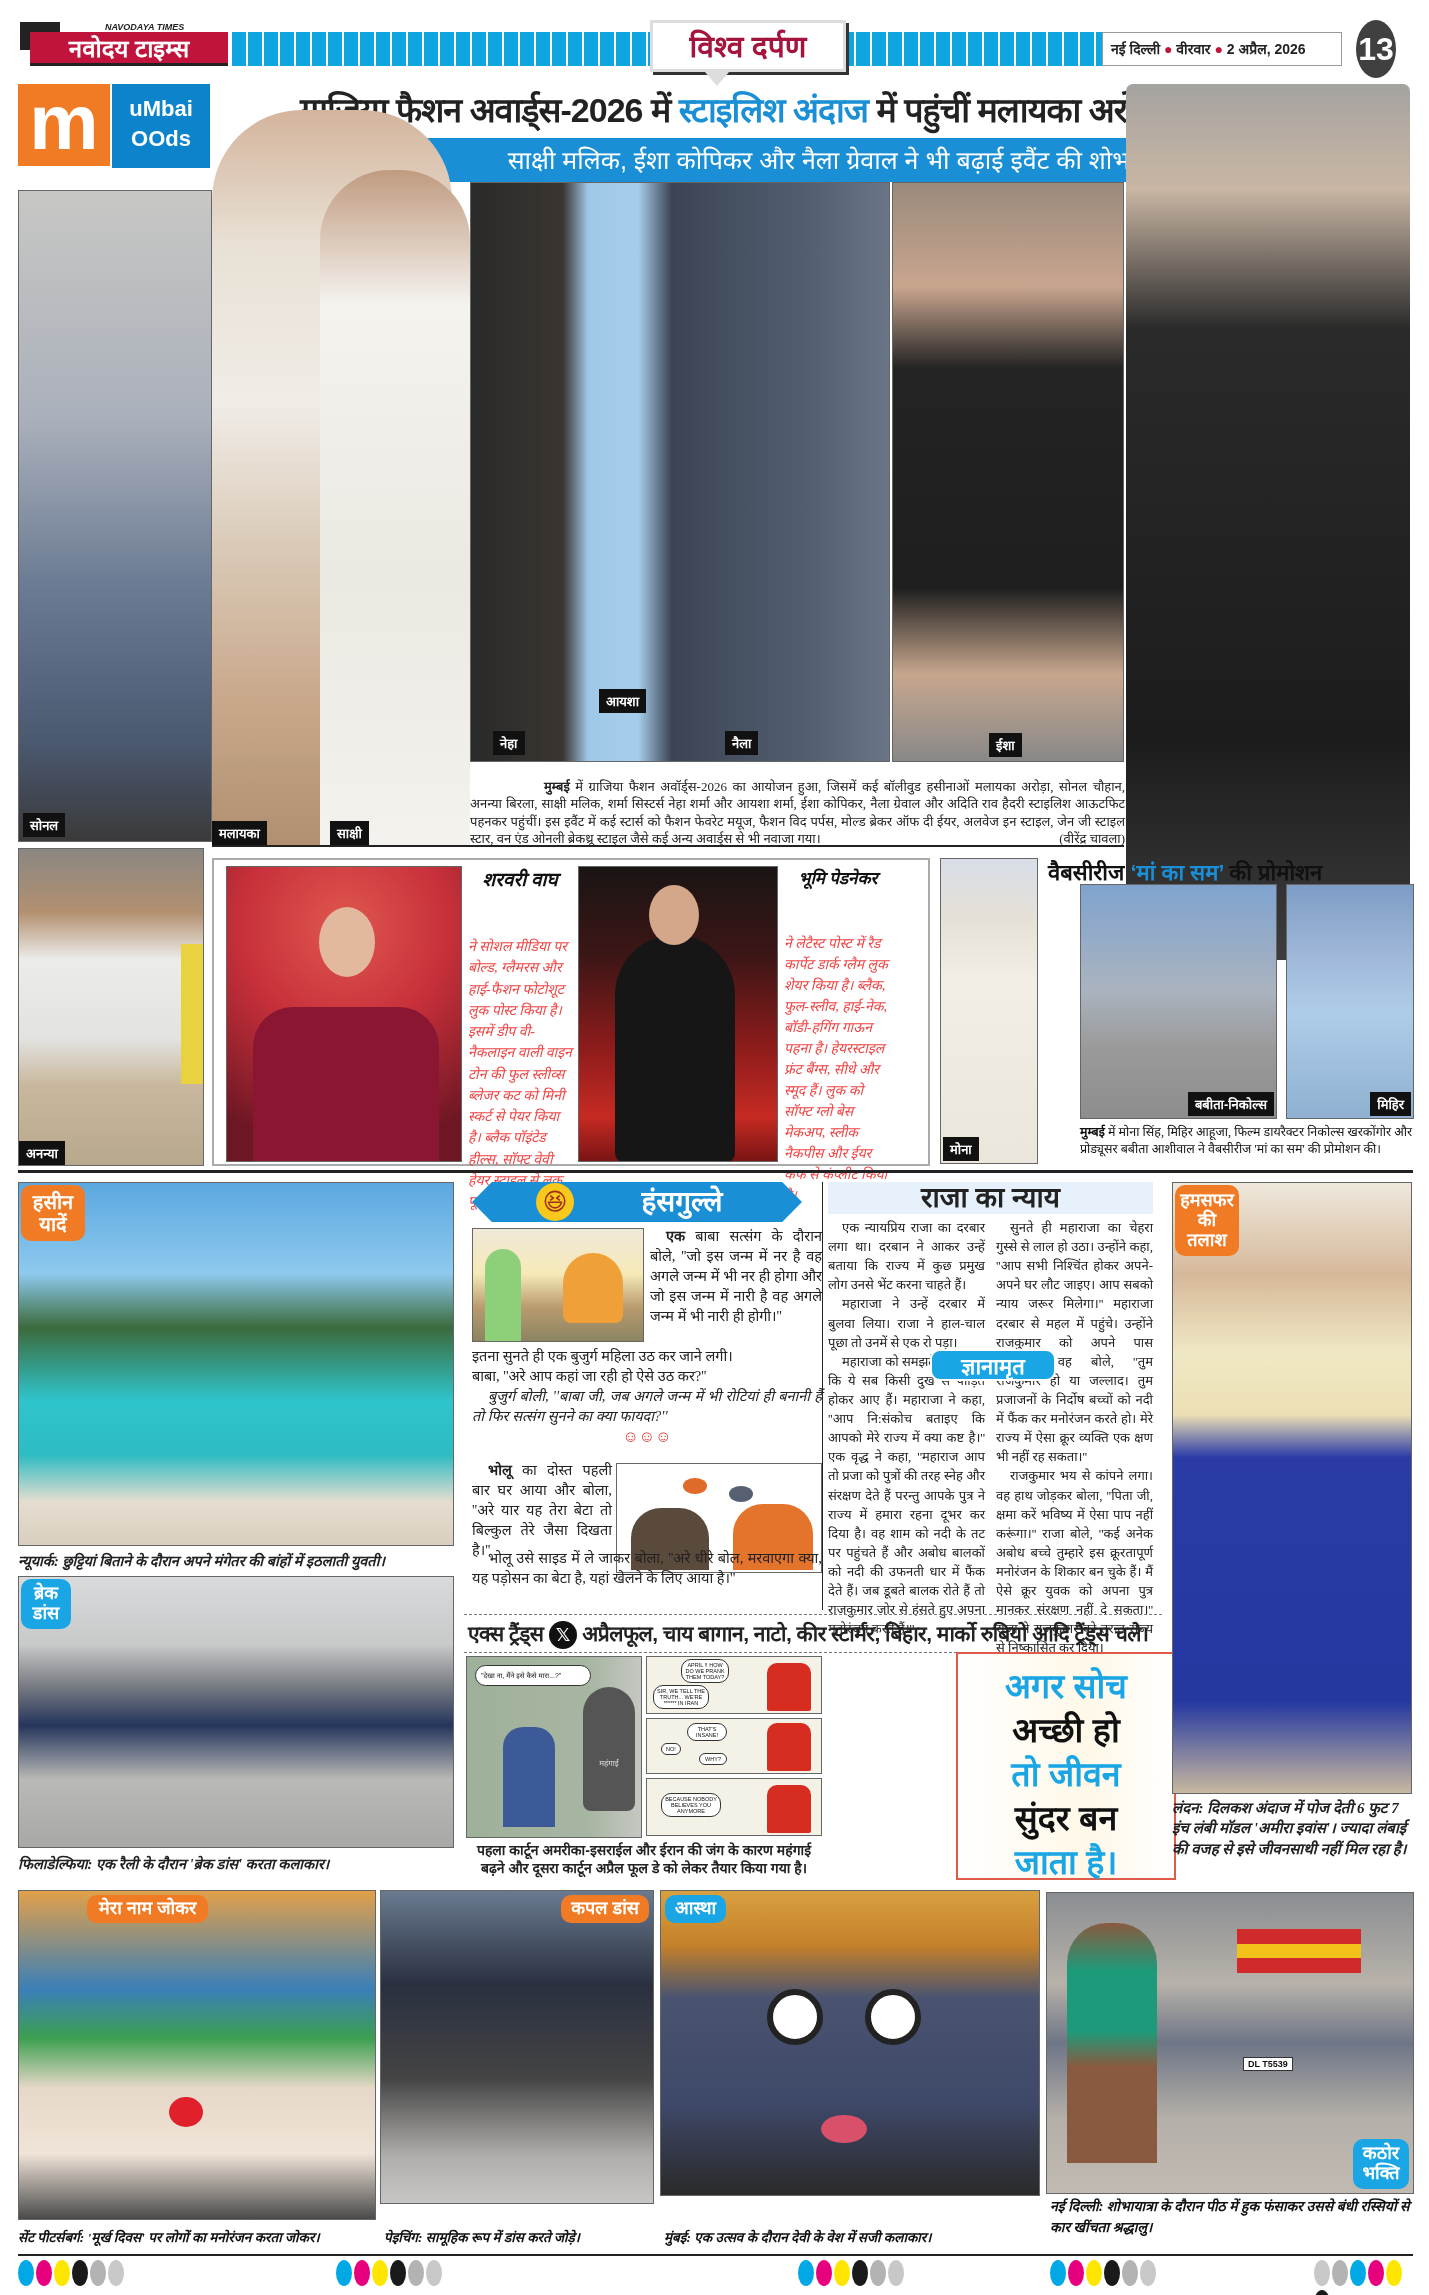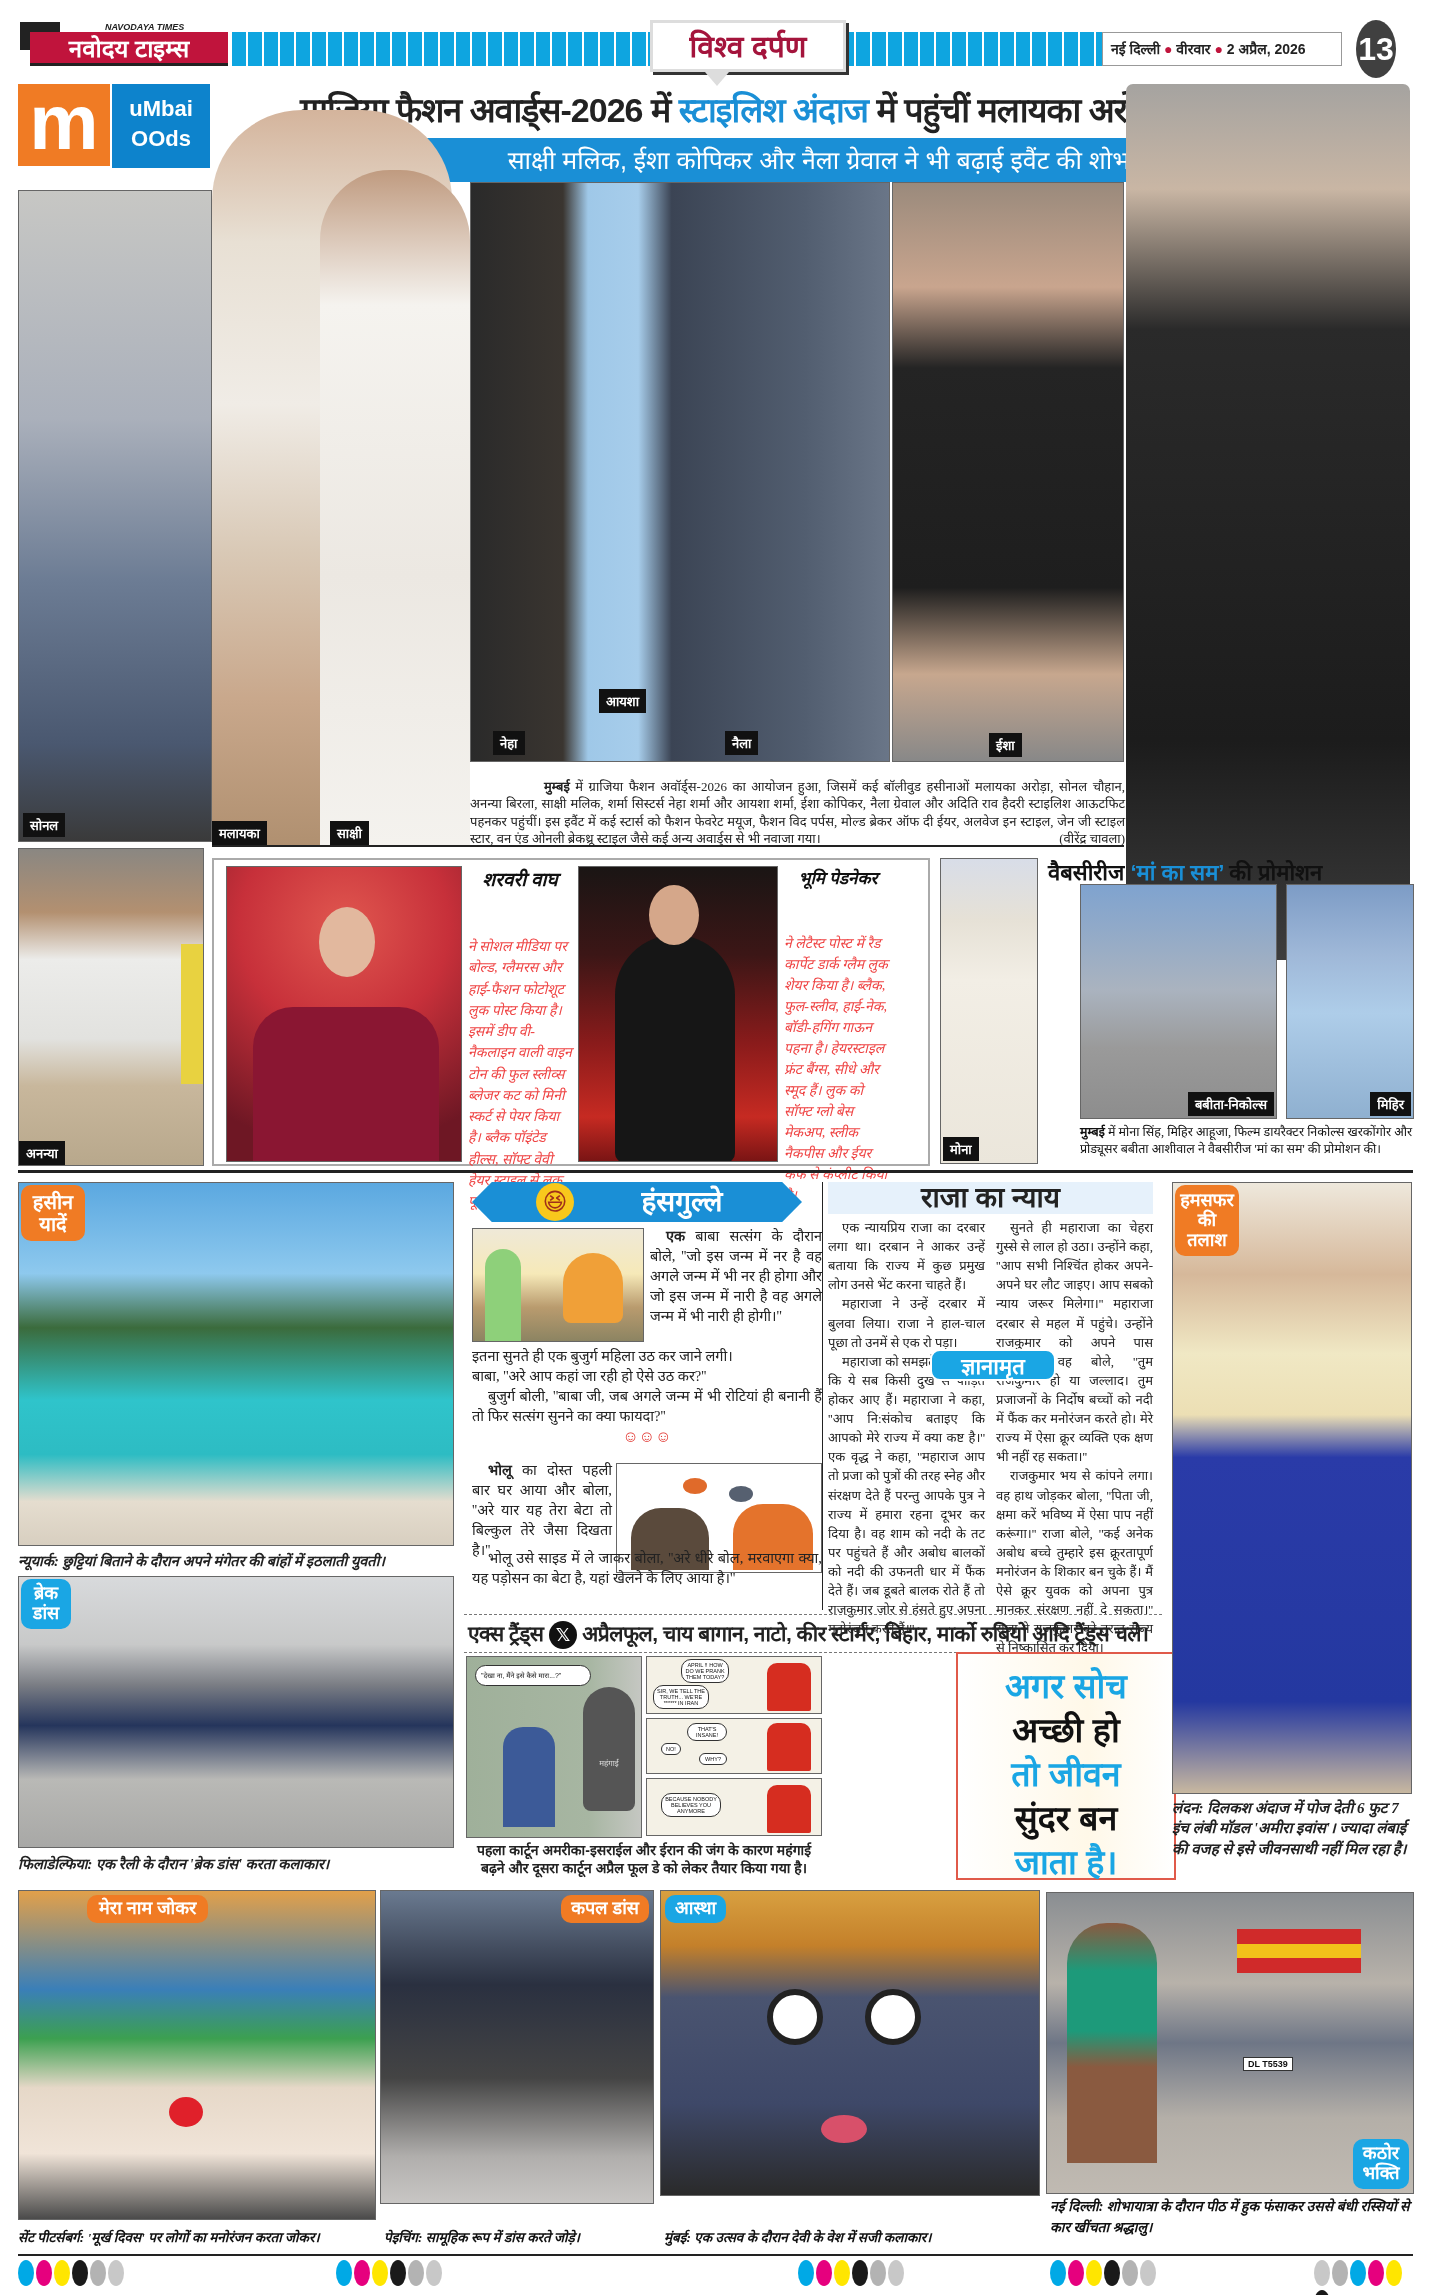--- a/index.html
+++ b/index.html
@@ -149,21 +149,21 @@
 <div class="photo" style="left:472px;top:1228px;width:172px;height:114px;background:linear-gradient(180deg,#efe9d8 0%,#f6e9b8 40%,#b99b6e 70%,#8c8462 100%);">
   <div class="abs" style="left:12px;top:20px;width:36px;height:94px;background:#8ed07a;border-radius:18px 18px 0 0;"></div>
   <div class="abs" style="left:90px;top:24px;width:60px;height:70px;background:#f0a038;border-radius:30px 30px 8px 8px;"></div>
 </div>
 <div class="abs bodytext" style="left:650px;top:1226px;width:172px;font-size:14.5px;text-indent:16px;">
   <b>एक</b><span> बाबा सत्संग के दौरान बोले, ''जो इस जन्म में नर है वह अगले जन्म में भी नर ही होगा और जो इस जन्म में नारी है वह अगले जन्म में भी नारी ही होगी।''</span>
 </div>
 <div class="abs bodytext" style="left:472px;top:1346px;width:350px;font-size:14.5px;">
   <p>इतना सुनते ही एक बुजुर्ग महिला उठ कर जाने लगी।</p>
   <p>बाबा, ''अरे आप कहां जा रही हो ऐसे उठ कर?''</p>
-  <p style="text-indent:16px;">बुजुर्ग बोली, ''बाबा जी, जब अगले जन्म में भी रोटियां ही बनानी  हैं तो फिर सत्संग सुनने का क्या फायदा?''</p>
+  <p style="text-indent:16px;font-style:italic;">बुजुर्ग बोली, ''बाबा जी, जब अगले जन्म में भी रोटियां ही बनानी  हैं तो फिर सत्संग सुनने का क्या फायदा?''</p>
   <p style="text-align:center;color:#e0302a;font-size:16px;">☺☺☺</p>
 </div>
 <div class="abs bodytext" style="left:472px;top:1460px;width:140px;font-size:14.5px;text-indent:16px;">
   <b>भोलू</b><span> का दोस्त पहली बार घर आया और बोला, ''अरे यार यह तेरा बेटा तो बिल्कुल तेरे जैसा दिखता है।''</span>
 </div>
 <div class="photo" style="left:616px;top:1463px;width:206px;height:110px;background:#fff;">
   <div class="abs" style="left:66px;top:14px;width:24px;height:16px;background:#e06a2a;border-radius:50%;"></div>
   <div class="abs" style="left:112px;top:22px;width:24px;height:16px;background:#566070;border-radius:50%;"></div>
   <div class="abs" style="left:14px;top:44px;width:78px;height:62px;background:#5a4a3c;border-radius:30px 30px 0 0;"></div>
   <div class="abs" style="left:116px;top:40px;width:80px;height:66px;background:#e4732c;border-radius:30px 30px 0 0;"></div>

